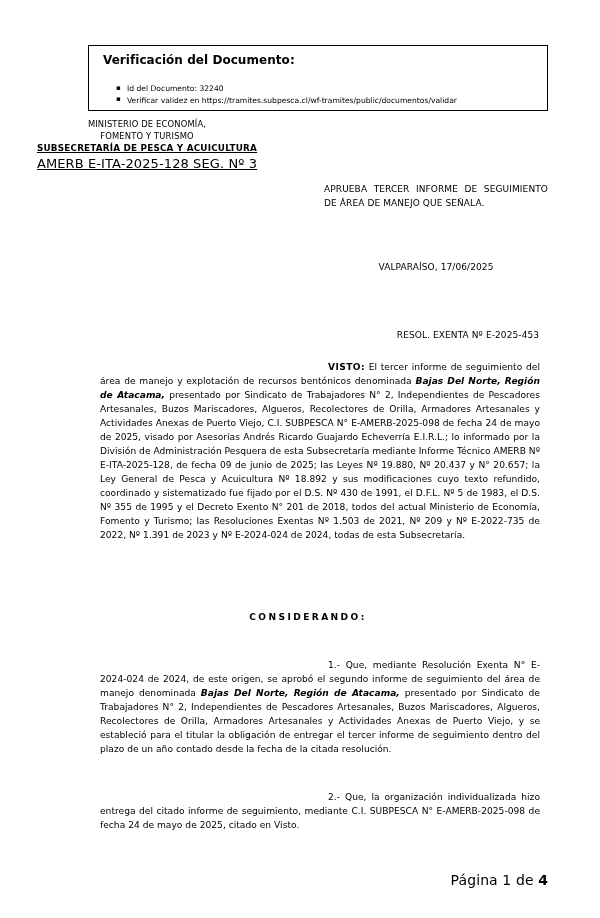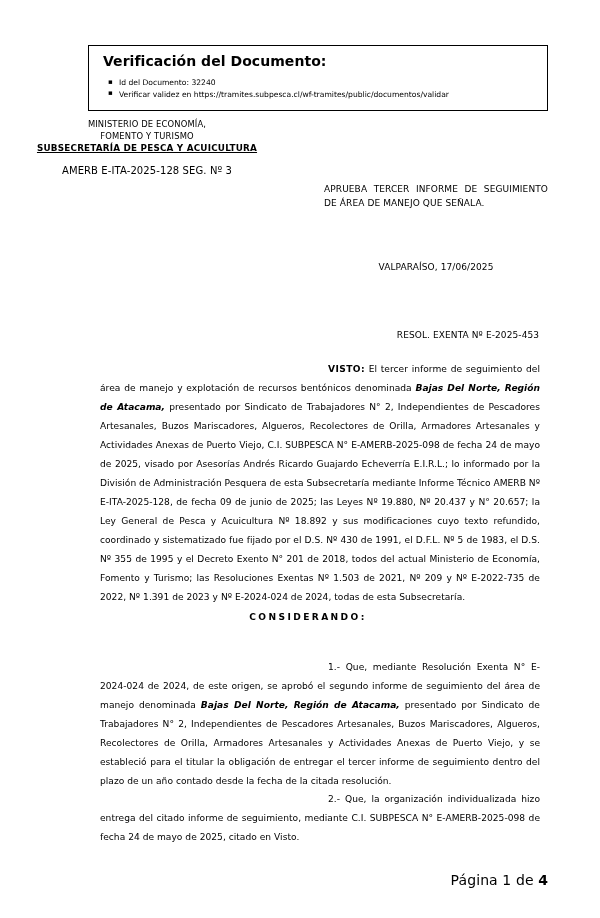--- a/index.html
+++ b/index.html
@@ -21,27 +21,27 @@
     position: absolute;
     left: 88px;
     top: 45px;
     width: 460px;
     height: 66px;
     border: 1.3px solid #000;
     box-sizing: border-box;
     padding: 7px 0 0 14px;
   }
   .verif-title {
-    font-size: 14px;
+    font-size: 12px;
     font-weight: bold;
     letter-spacing: 0.05px;
-    margin-bottom: 8px;
+    margin-bottom: 16px;
   }
   .verif-list {
-    margin: 4px;
+    margin: 12px;
     padding: 0;
     list-style: none;
   }
   .verif-list li {
     font-size: 7.6px;
     line-height: 11.6px;
     padding-left: 12px;
     position: relative;
     white-space: nowrap;
   }
@@ -71,23 +71,24 @@
   .ministry .subsec {
     display: block;
     font-weight: bold;
     text-decoration: underline;
     letter-spacing: 0.2px;
     font-size: 8.8px;
     margin-top: 0.5px;
   }
   .ministry .code {
     display: block;
-    font-size: 10px;
-    margin-top: 11px;
-    letter-spacing: 0.1px;
+    font-size: 13px;
+    margin-top: 4px;
+    letter-spacing: 0.1px;
+    text-decoration: underline;
   }
 
   
   .right-block {
     position: absolute;
     left: 324px;
     width: 224px;
     font-size: 9px;
     line-height: 14px;
     text-align: center;
@@ -110,21 +111,21 @@
 
   
   .body-area {
     position: absolute;
     left: 100px;
     top: 360px;
     width: 440px;
   }
   .para {
     font-size: 9.1px;
-    line-height: 19px;
+    line-height: 14px;
     text-align: justify;
     margin: 0;
     letter-spacing: 0.02px;
   }
   .para .indent {
     display: inline-block;
     width: 228px;
   }
   .para i.bi {
     font-weight: bold;

